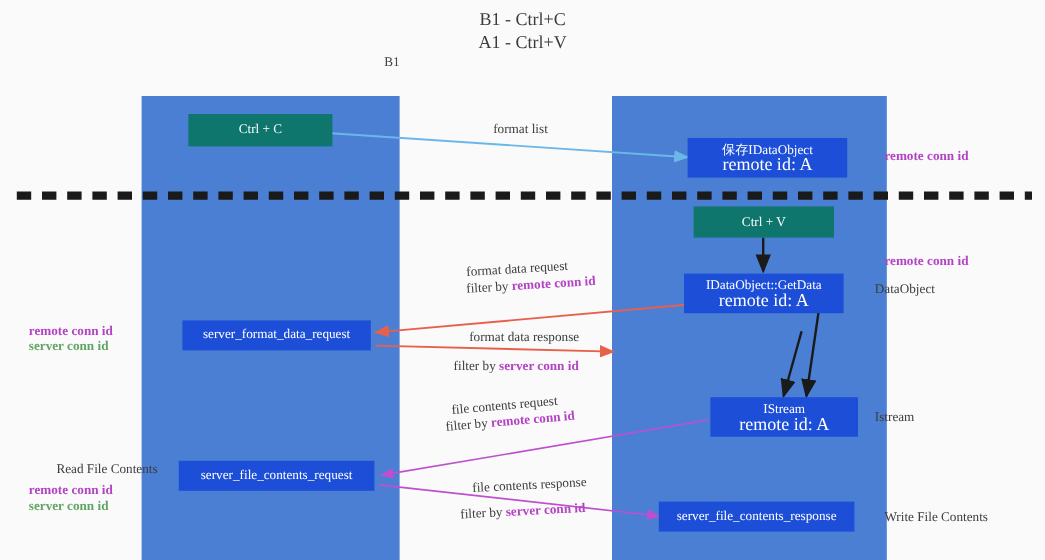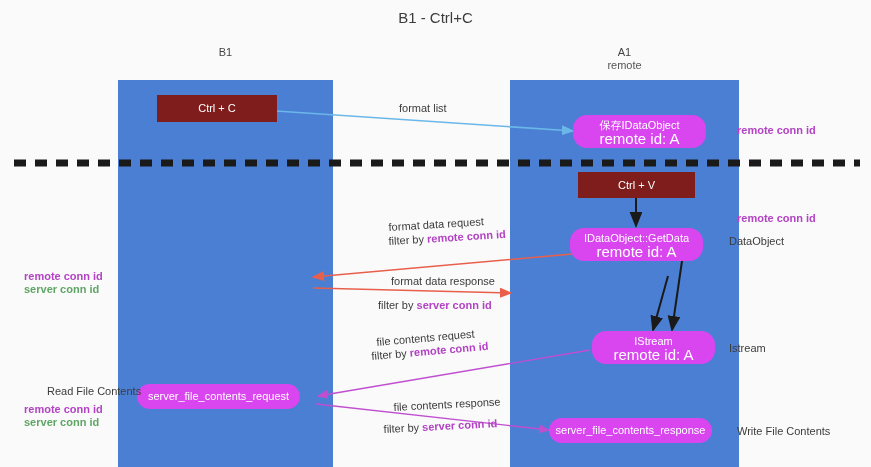--- a/index.html
+++ b/index.html
@@ -3,72 +3,69 @@
 <meta charset="utf-8">
 <style>
   html,body{margin:0;padding:0;}
   body{
     width:871px;height:467px;
     background:#fafafa;
     font-family:"Liberation Sans","DejaVu Sans",sans-serif;
     overflow:hidden;
     position:relative;
   }
-  #diagram{position:absolute;left:0;top:0;width:871px;height:364px;}
+  #diagram{position:absolute;left:0;top:0;width:871px;height:364px;font-family:Liberation Serif, serif;}
 
   .lane{position:absolute;background:#4a7fd4;}
   .lane-b1{left:118px;top:80px;width:215px;height:387px;}
   .lane-a1{left:510px;top:80px;width:229px;height:387px;}
 
   .lane-head{
-    position:absolute;text-align:center;color:#555;
+    position:absolute;text-align:right;color:#555;
     font-size:11px;line-height:13px;
   }
   .lane-head .l1{display:block;color:#444;}
   .lane-head .l2{display:block;color:#555;}
 
   .title{
     position:absolute;left:0;top:8px;width:871px;text-align:center;
     font-size:15px;line-height:19px;color:#3c3c3c;
   }
 
   .box{
     position:absolute;box-sizing:border-box;
     display:flex;flex-direction:column;align-items:center;justify-content:center;
     color:#ffffff;font-size:11px;line-height:13px;text-align:center;
   }
-  .box.green{background:#7f1d1d;}
-  .box.orange{background:#d946ef;border-radius:14px;}
+  .box.green{background:#0f766e;}
+  .box.orange{background:#1d4ed8;}
   .box .sub{font-size:15px;line-height:13px;}
 
   .ann{position:absolute;font-size:11px;line-height:14px;color:#3c3c3c;white-space:nowrap;}
   .ann.purple{color:#b343c4;font-weight:bold;}
   .ann.green{color:#5fa564;font-weight:bold;}
   .ann.dark{color:#3c3c3c;}
   .ann b.purple{color:#b343c4;}
 
   .rot{transform-origin:left bottom;}
 
   svg.overlay{position:absolute;left:0;top:0;width:871px;height:467px;pointer-events:none;}
 </style>
 </head>
 <body>
 
 <div id="diagram">
 
   <div class="title">
     <div>B1 - Ctrl+C</div>
+    <div>A1 - Ctrl+V</div>
   </div>
 
   <div class="lane-head" style="left:118px;top:46px;width:215px;">
     <span class="l1">B1</span>
-  </div>
-  <div class="lane-head" style="left:510px;top:46px;width:229px;">
-    <span class="l1">A1</span>
-    <span class="l2">remote</span>
   </div>
 
   <div class="lane lane-b1"></div>
   <div class="lane lane-a1"></div>
 
   <svg class="overlay" viewBox="0 0 871 467">
     <defs>
       <marker id="ah-blue" markerWidth="9" markerHeight="9" refX="7" refY="3.2" orient="auto">
         <path d="M0,0 L8,3.2 L0,6.4 z" fill="#6bb7e8"></path>
       </marker>
@@ -113,36 +110,39 @@
 
   <div class="box green" style="left:578px;top:172px;width:117px;height:26px;">
     <span>Ctrl + V</span>
   </div>
 
   <div class="box orange" style="left:570px;top:228px;width:133px;height:33px;text-align:right;">
     <span>IDataObject::GetData</span>
     <span class="sub">remote id: A</span>
   </div>
 
+  <div class="box orange" style="left:152px;top:267px;width:157px;height:25px;">
+    <span>server_format_data_request</span>
+  </div>
 
 
   <div class="box orange" style="left:592px;top:331px;width:123px;height:33px;">
     <span>IStream</span>
     <span class="sub">remote id: A</span>
   </div>
 
-  <div class="box orange" style="left:137px;top:384px;width:163px;height:25px;">
+  <div class="box orange" style="left:149px;top:384px;width:163px;height:25px;">
     <span>server_file_contents_request</span>
   </div>
 
   <div class="box orange" style="left:549px;top:418px;width:163px;height:25px;">
     <span>server_file_contents_response</span>
   </div>
 
-  <div class="ann" style="left:399px;top:101px;">format list</div>
+  <div class="ann" style="left:411px;top:101px;">format list</div>
 
   <div class="ann rot" style="left:389px;top:220px;transform:rotate(-3.5deg);">format data request</div>
   <div class="ann rot" style="left:389px;top:234px;transform:rotate(-3.5deg);">
     <span>filter by </span><b class="purple">remote conn id</b>
   </div>
 
   <div class="ann" style="left:391px;top:274px;">format data response</div>
   <div class="ann" style="left:378px;top:298px;">
     <span>filter by </span><b class="purple">server conn id</b>
   </div>

